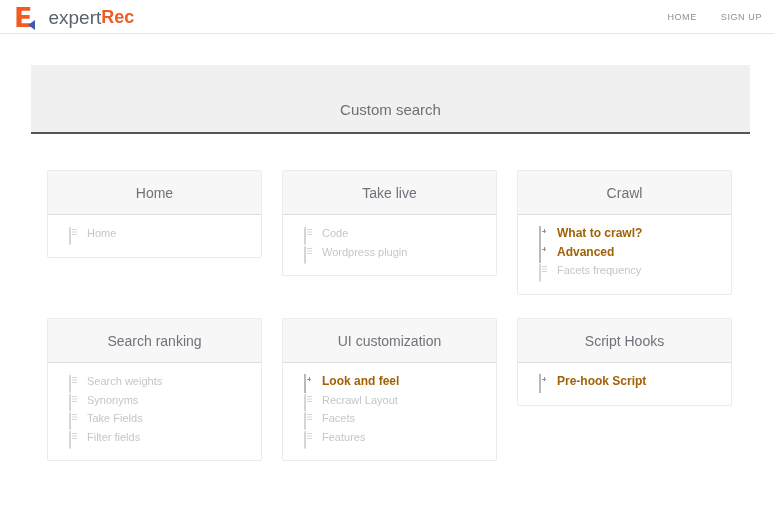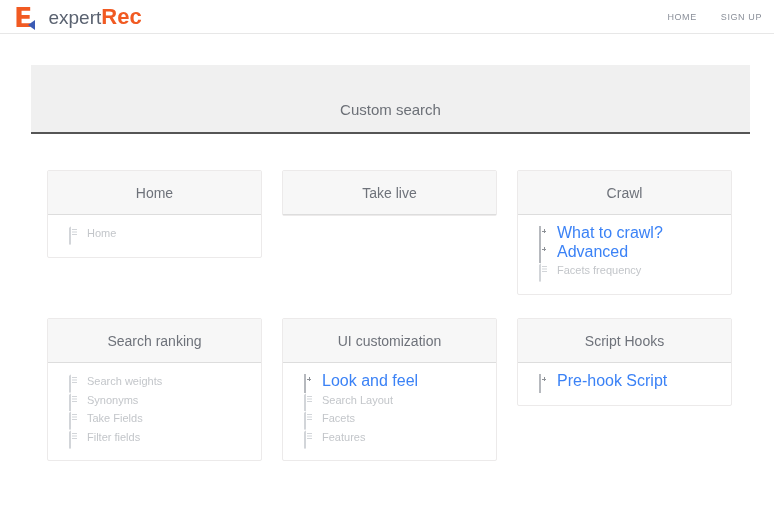--- a/index.html
+++ b/index.html
@@ -50,21 +50,21 @@
   }
   .brand-expert {
     color: #5a6270;
     font-size: 19px;
     line-height: 19px;
     margin-left: 17px;
     font-weight: normal;
   }
   .brand-rec {
     color: #f15a22;
-    font-size: 22px;
+    font-size: 18px;
     line-height: 22px;
     font-weight: bold;
   }
   .nav-links {
     position: absolute;
     right: 10px; top: 0;
     height: 34px;
     display: flex;
     align-items: center;
     gap: 20px;
@@ -150,21 +150,21 @@
     flex: 0 0 12px;
     position: relative;
   }
   .item-label {
     font-size: 11px;
     line-height: 12px;
   }
   
   .item.muted .item-label { color: #c3c6ca; }
   
-  .item.active .item-label { color: #3b82f6; font-size: 16px; }
+  .item.active .item-label { color: #a16207; font-size: 12px; font-weight: bold; }
 
   
   .icon-doc {
     width: 9px; height: 11px;
     border: 1px solid #d2d5d9;
     border-radius: 1px;
     margin-left: 1px;
     position: relative;
     background: #fff;
   }
@@ -242,20 +242,30 @@
             <span class="item-icon"><span class="icon-doc"></span></span>
             <span class="item-label">Home</span>
           </div>
         </div>
       </div>
 
       <div class="card col-1">
         <div class="card-head">
           <span class="card-head-text">Take live</span>
         </div>
+        <div class="card-body">
+          <div class="item muted">
+            <span class="item-icon"><span class="icon-doc"></span></span>
+            <span class="item-label">Code</span>
+          </div>
+          <div class="item muted">
+            <span class="item-icon"><span class="icon-doc"></span></span>
+            <span class="item-label">Wordpress plugin</span>
+          </div>
+        </div>
       </div>
 
       <div class="card col-2">
         <div class="card-head">
           <span class="card-head-text">Crawl</span>
         </div>
         <div class="card-body">
           <div class="item active">
             <span class="item-icon"><span class="icon-plus"></span></span>
             <span class="item-label">What to crawl?</span>
@@ -303,21 +313,21 @@
         <div class="card-head">
           <span class="card-head-text">UI customization</span>
         </div>
         <div class="card-body">
           <div class="item active">
             <span class="item-icon"><span class="icon-plus"></span></span>
             <span class="item-label">Look and feel</span>
           </div>
           <div class="item muted">
             <span class="item-icon"><span class="icon-doc"></span></span>
-            <span class="item-label">Search Layout</span>
+            <span class="item-label">Recrawl Layout</span>
           </div>
           <div class="item muted">
             <span class="item-icon"><span class="icon-doc"></span></span>
             <span class="item-label">Facets</span>
           </div>
           <div class="item muted">
             <span class="item-icon"><span class="icon-doc"></span></span>
             <span class="item-label">Features</span>
           </div>
         </div>

